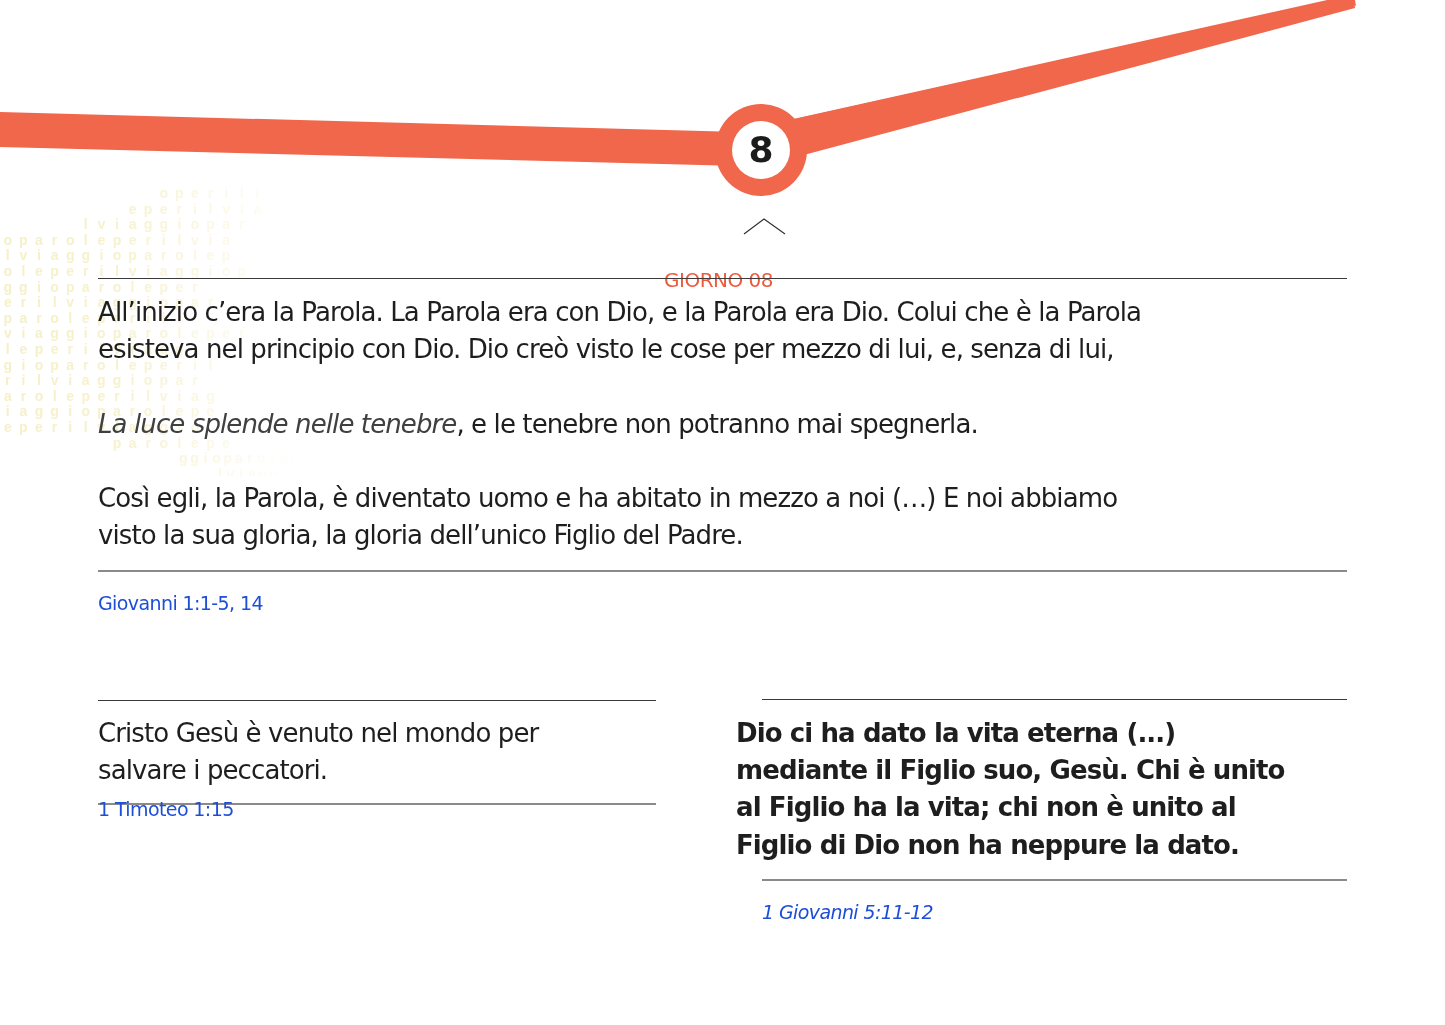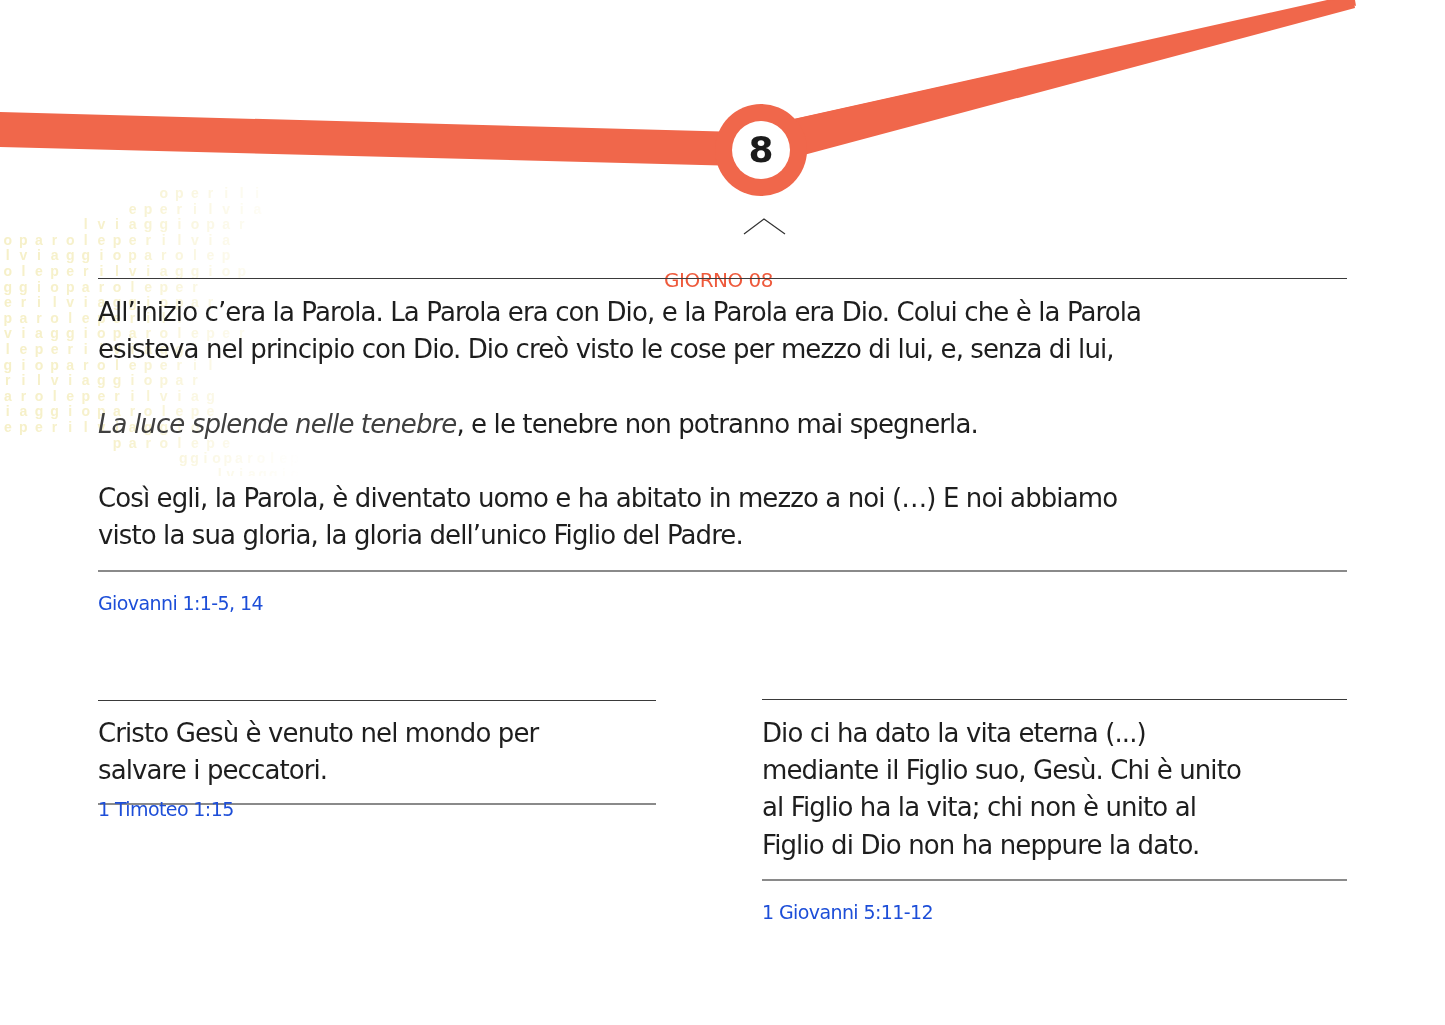--- a/index.html
+++ b/index.html
@@ -113,20 +113,20 @@
 
 <div class="rule dark" style="left:98px; top:700px; width:558px;"></div>
 <div class="passage" style="left:98px; top:715px; width:570px;">
   <span>Cristo Gesù è venuto nel mondo per</span><br>
   <span>salvare i peccatori.</span>
 </div>
 <div class="rule gray" style="left:98px; top:803px; width:558px;"></div>
 <div class="reference" style="left:98px; top:798px;">1 Timoteo 1:15</div>
 
 <div class="rule dark" style="left:762px; top:699px; width:585px;"></div>
-<div class="passage" style="left:762px; top:715px; width:600px;">
+<div class="passage" style="left:736px; top:715px; width:600px;font-weight:bold;">
   <span>Dio ci ha dato la vita eterna (...)</span><br>
   <span>mediante il Figlio suo, Gesù. Chi è unito</span><br>
   <span>al Figlio ha la vita; chi non è unito al</span><br>
   <span>Figlio di Dio non ha neppure la dato.</span>
 </div>
 <div class="rule gray" style="left:762px; top:879px; width:585px;"></div>
-<div class="reference" style="left:762px; top:901px;">1 Giovanni 5:11-12</div>
+<div class="reference" style="left:762px; top:901px;font-style:italic;">1 Giovanni 5:11-12</div>
 
 </body></html>

